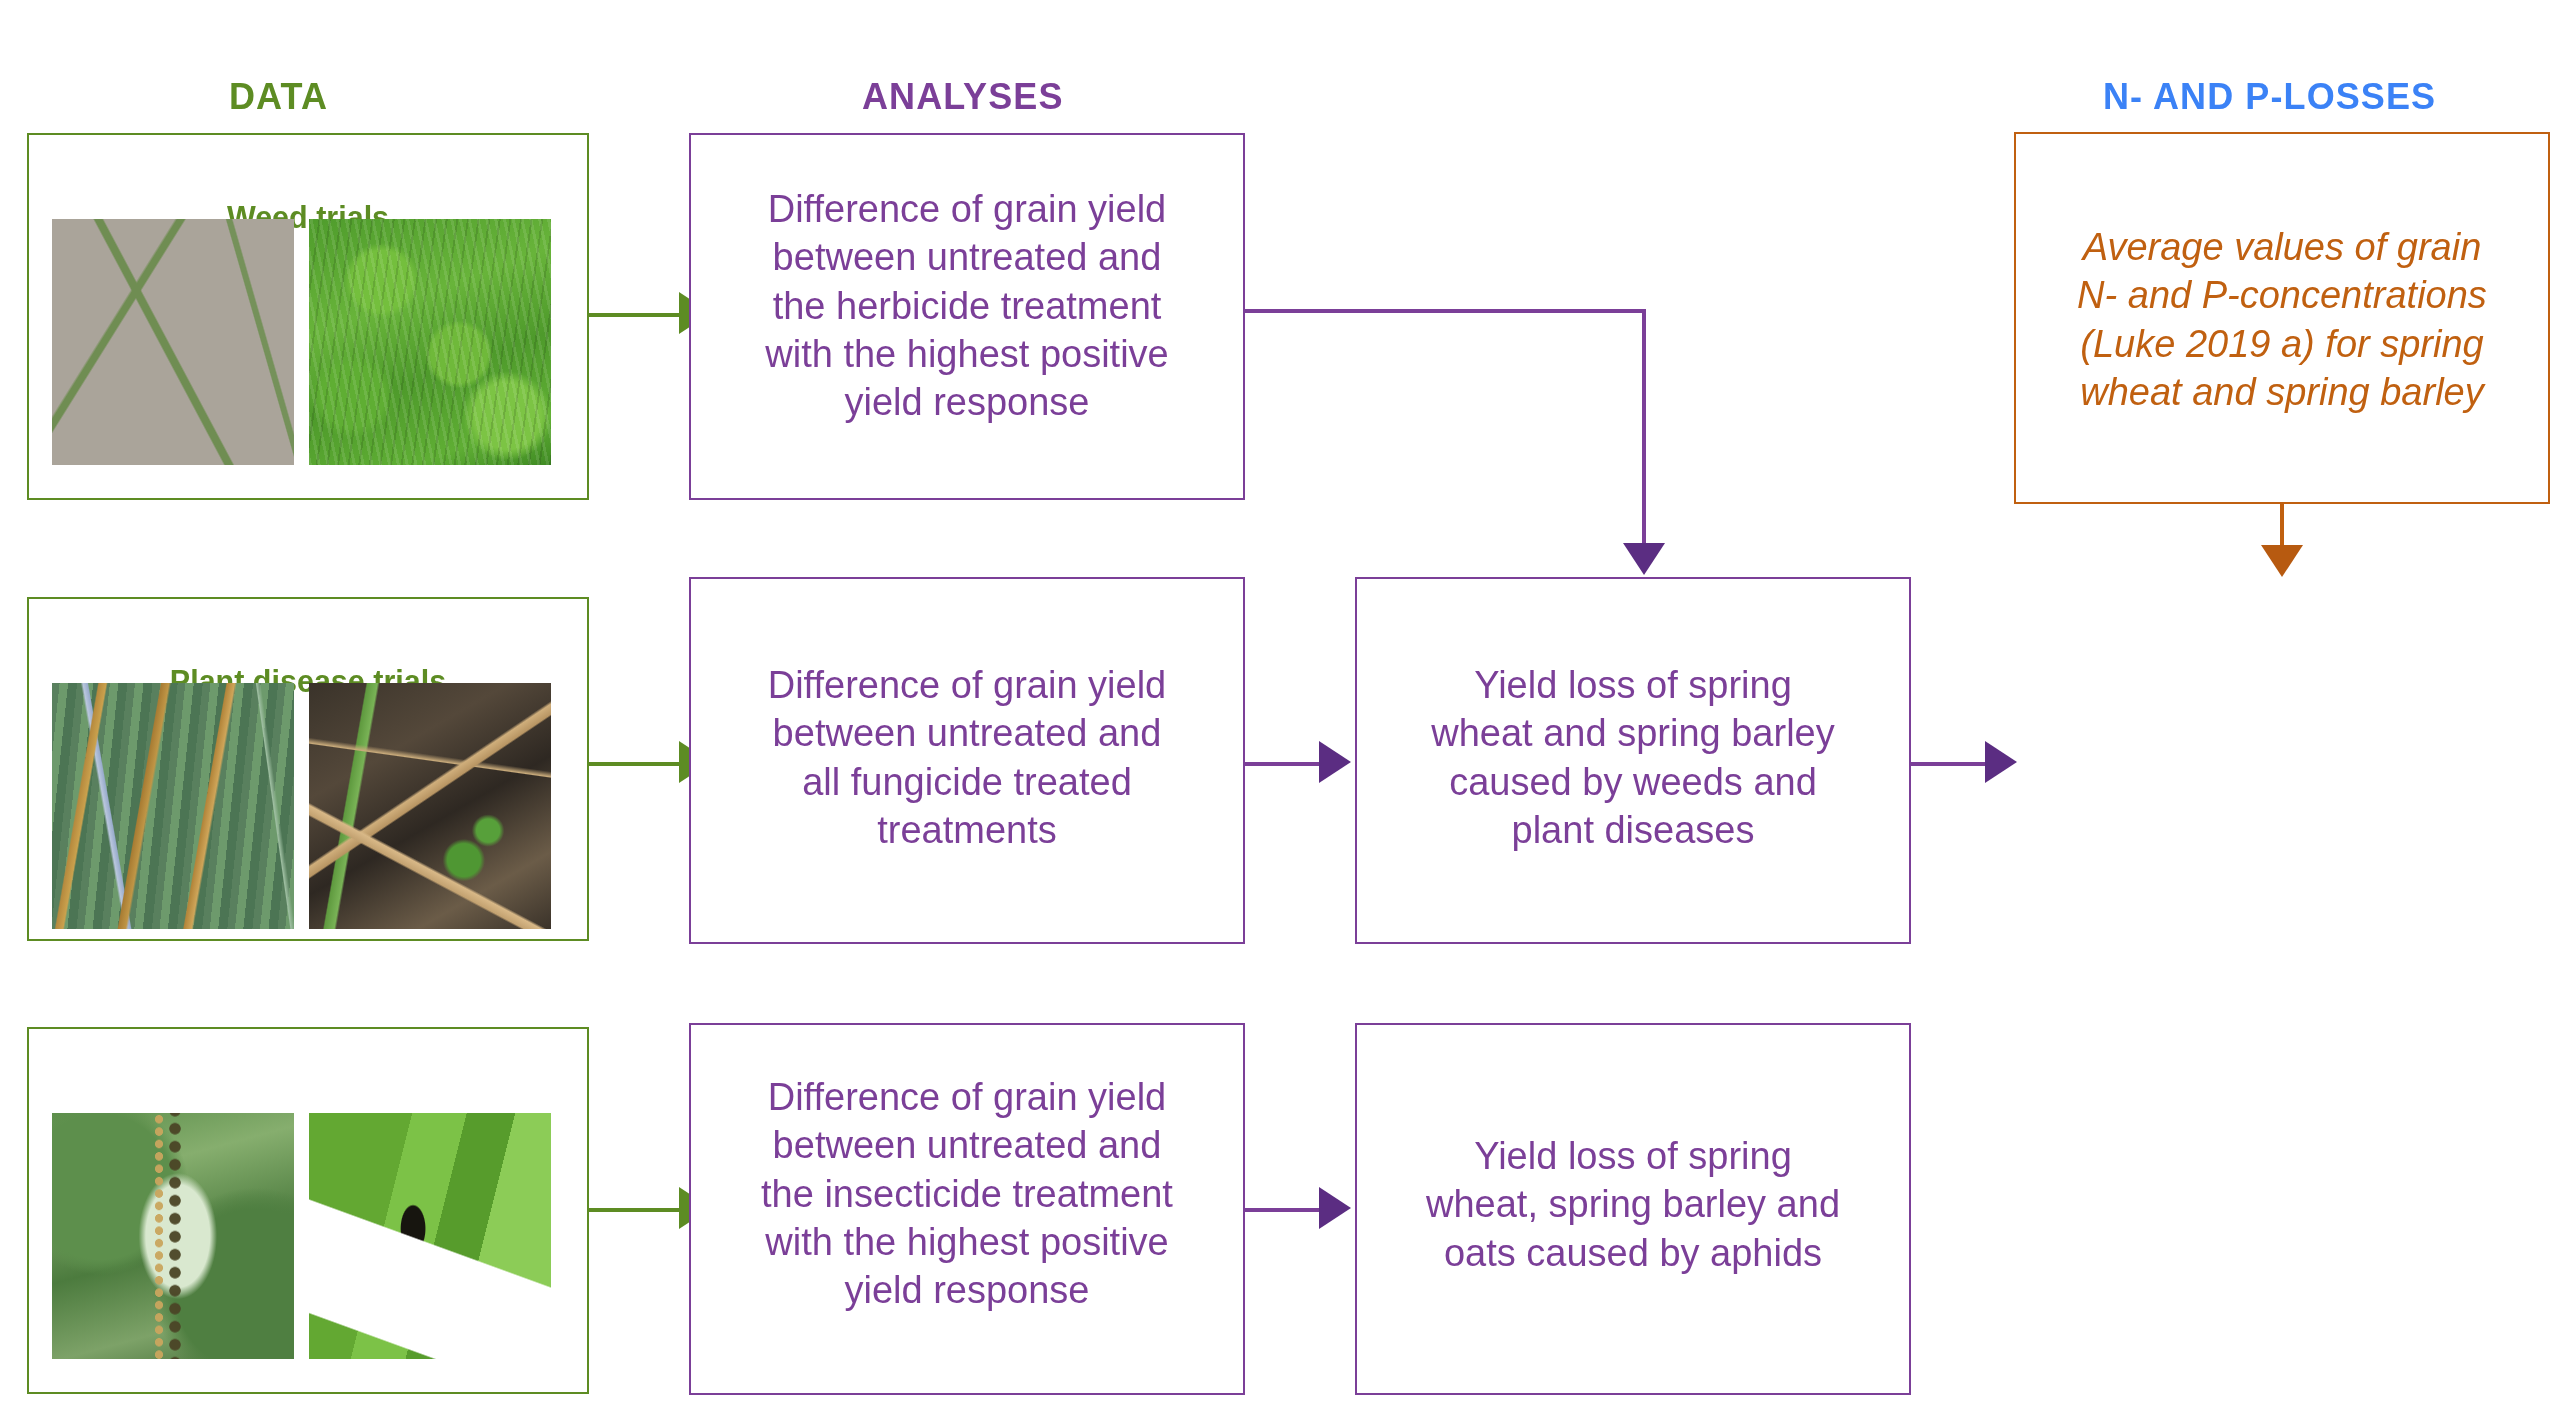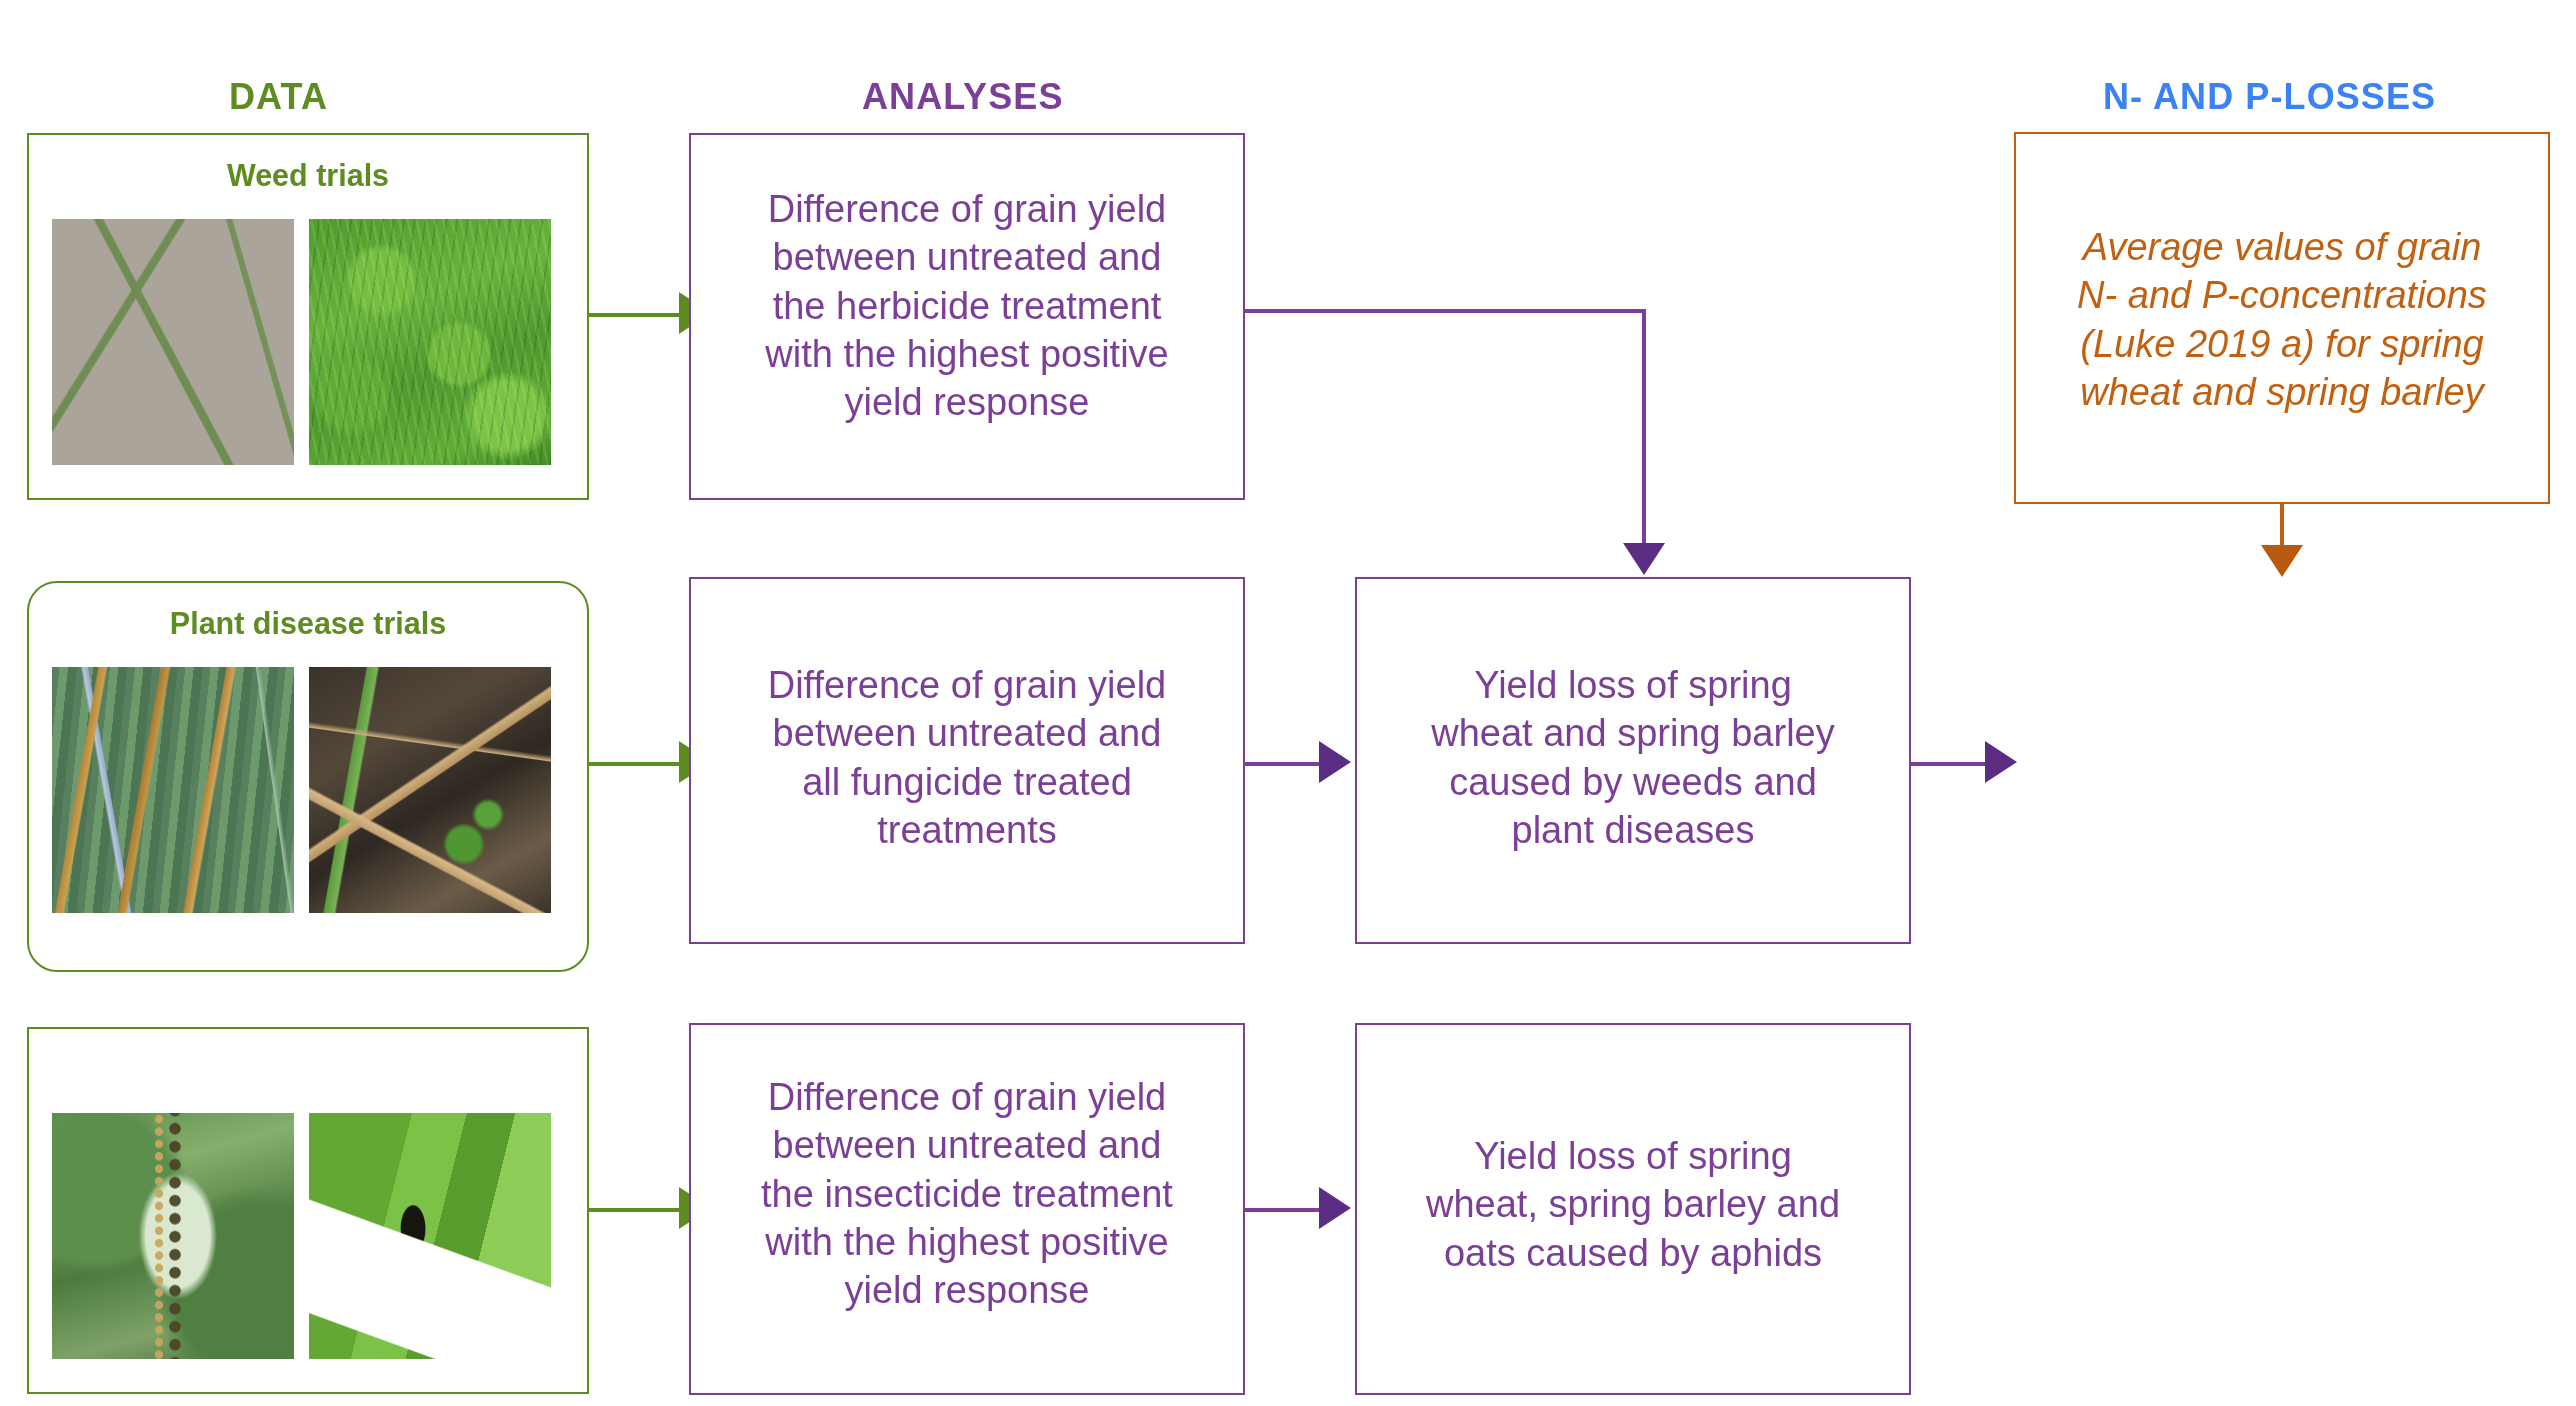--- a/index.html
+++ b/index.html
@@ -43,20 +43,21 @@
   .box-orange { border: 2.9px solid #c06010; font-style: italic; }
   .box-orange-round { border: 2.9px solid #c06010; border-radius: 44px; }
 
   .data-title {
     position: absolute;
     left: 0; right: 0;
     text-align: center;
     font-weight: bold;
     font-size: 30.5px;
     color: #5d8c23;
+    margin-top: 42px;
   }
 
   .thumbs {
     position: absolute;
     display: flex;
     gap: 15.2px;
   }
   .thumb {
     position: relative;
     overflow: hidden;
@@ -221,21 +222,21 @@
 
   <div class="box box-orange" style="left:2014px; top:132px; width:536px; height:372px;">
     <div class="box-text t-orange" style="top:89px;">Average values of grain
 N- and P-concentrations
 (Luke 2019 a) for spring
 wheat and spring barley</div>
   </div>
   <div class="line v-orange" style="left:2280px; top:503px; height:53px;"></div>
   <div class="arrow arrow-down-orange" style="left:2261px; top:545px;"></div>
 
-  <div class="box box-green" style="left:27px; top:581px; width:562px; height:391px;border-radius:30px;">
+  <div class="box box-green" style="left:27px; top:597px; width:562px; height:344px;">
     <div class="data-title" style="top:23px;">Plant disease trials</div>
     <div class="thumbs" style="left:23px; top:84px;">
       <div class="thumb" style="width:242px;height:246px;">
         <div class="layer ph-disease-leaf"></div>
       </div>
       <div class="thumb" style="width:242px;height:246px;">
         <div class="layer ph-stubble"></div>
       </div>
     </div>
   </div>

